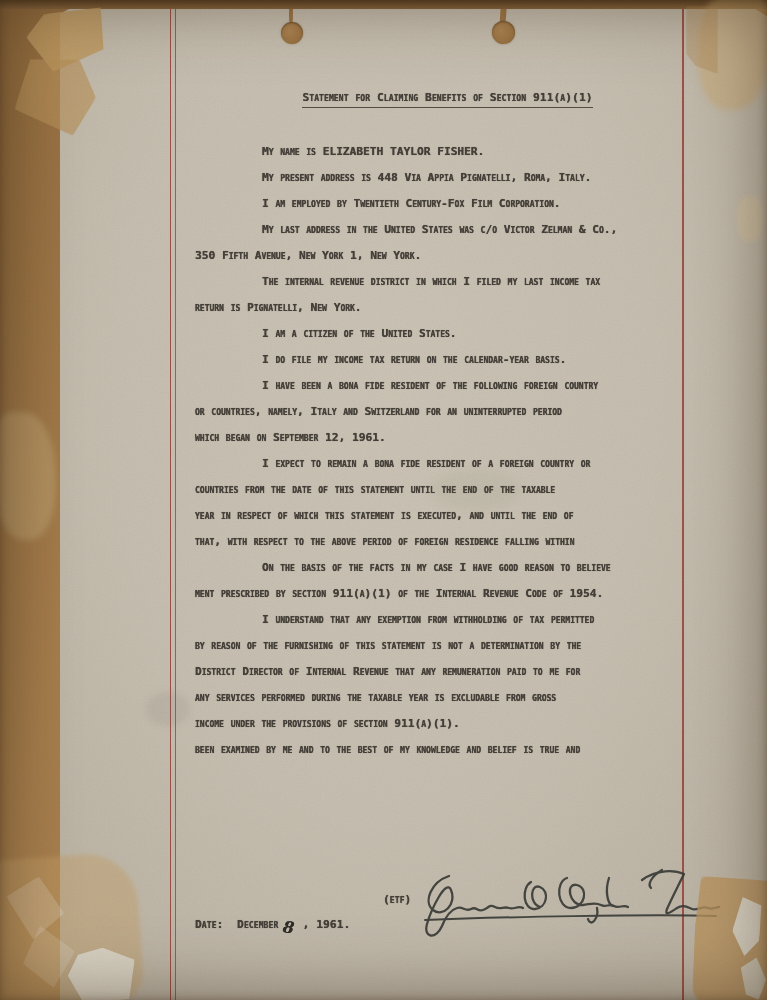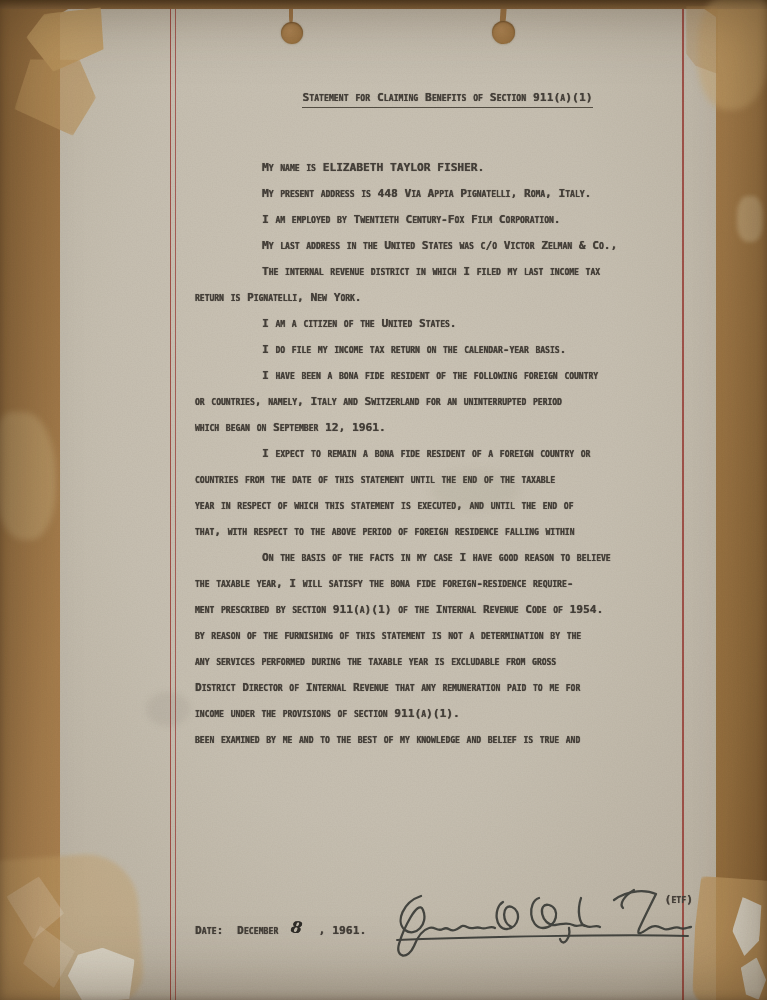--- a/index.html
+++ b/index.html
@@ -5,21 +5,21 @@
   html,body{margin:0;padding:0;background:#6d5433;}
   .scene{
     position:relative;width:767px;height:1000px;overflow:hidden;
     background:linear-gradient(100deg,#8e693c 0%,#a87f4e 18%,#b28a58 45%,#aa8150 70%,#96703f 92%,#855f34 100%);
     font-family:"DejaVu Sans Mono","Liberation Mono",monospace;
   }
   .board-top-edge{position:absolute;left:0;top:0;width:100%;height:9px;
     background:linear-gradient(#5e4527,#8a6740);z-index:3;}
   
   .paper{
-    position:absolute;left:60px;top:8px;width:656px;height:992px;z-index:2;
+    position:absolute;left:60px;top:8px;width:708px;height:992px;z-index:2;
     background:radial-gradient(ellipse at 46% 38%,#ccc5b7 0%,#c7c0b2 50%,#bcb4a5 88%,#b1a999 100%);
     box-shadow:0 1px 7px rgba(45,30,12,.55);
     clip-path:polygon(0 0.6%,1.5% 0,98% 0,100% 0.9%,100% 100%,0 100%);
   }
   .rule-left{position:absolute;top:0;bottom:0;left:110px;width:4px;
     border-left:1px solid rgba(150,52,45,.8);border-right:1px solid rgba(150,52,45,.7);z-index:4;}
   .rule-right{position:absolute;top:0;bottom:0;left:622px;width:1.5px;
     background:rgba(150,52,45,.78);z-index:4;}
   
   .hole{position:absolute;width:22px;height:22px;border-radius:50%;
@@ -32,31 +32,31 @@
   .drip-2{left:440px;top:0;width:6px;height:19px;transform:rotate(4deg);}
   
   .typed{
     font-variant-caps:small-caps;font-weight:700;font-size:11.2px;color:#45403a;
     text-shadow:0 0 .7px rgba(66,60,52,.85),.4px .4px .6px rgba(66,60,52,.3);
     letter-spacing:.1px;white-space:pre;
   }
   .title-wrap{position:absolute;left:135px;top:78px;width:505px;text-align:center;z-index:6;}
   .subtitle-wrap{position:absolute;left:135px;top:107px;width:505px;text-align:center;z-index:6;}
   .underlined{display:inline-block;border-bottom:1.5px solid rgba(62,57,48,.85);padding-bottom:3px;}
-  .body-block{position:absolute;left:135px;top:147px;width:512px;z-index:6;}
+  .body-block{position:absolute;left:135px;top:131px;width:512px;z-index:6;}
   .tline{line-height:26px;height:26px;font-variant-caps:small-caps;font-weight:700;
     font-size:11.2px;color:#45403a;white-space:pre;
     text-shadow:0 0 .7px rgba(66,60,52,.85),.4px .4px .6px rgba(66,60,52,.3);}
   .tline.indent{padding-left:67px;}
   
-  .sig-row{position:absolute;left:323px;top:878px;z-index:7;display:flex;align-items:flex-end;flex-direction:column;}
+  .sig-row{position:absolute;left:323px;top:878px;z-index:7;display:flex;align-items:flex-start;}
   .sig-initials{margin-top:7px;}
   .sig-svg{margin-left:8px;margin-top:-24px;}
   
-  .date-row{position:absolute;left:135px;top:910px;z-index:6;display:flex;align-items:flex-end;gap:8px;}
+  .date-row{position:absolute;left:135px;top:910px;z-index:6;display:flex;align-items:flex-start;}
   .hand-eight{
     font-family:"DejaVu Serif","Liberation Serif",serif;font-style:italic;font-weight:600;
     font-size:16px;color:#2f2d29;display:inline-block;transform:rotate(9deg);
     margin:0 8px 0 5px;text-shadow:0 0 .5px rgba(47,45,41,.8);
   }
   
   .patch{position:absolute;pointer-events:none;}
   .tape-tl-a{left:28px;top:8px;width:80px;height:58px;background:rgba(192,154,98,.85);
     transform:rotate(-17deg);filter:blur(1px);z-index:8;
     clip-path:polygon(0 30%,30% 0,100% 18%,88% 88%,20% 100%);}
@@ -116,37 +116,38 @@
 
     <div class="title-wrap">
       <span class="typed underlined">Statement for Claiming Benefits of Section 911(a)(1)</span>
     </div>
 
     <div class="body-block">
         <div class="tline indent">My name is ELIZABETH TAYLOR FISHER.</div>
         <div class="tline indent">My present address is 448 Via Appia Pignatelli, Roma, Italy.</div>
         <div class="tline indent">I am employed by Twentieth Century-Fox Film Corporation.</div>
         <div class="tline indent">My last address in the United States was c/o Victor Zelman &amp; Co.,</div>
+        <div class="tline">350 Fifth Avenue, New York 1, New York.</div>
         <div class="tline indent">The internal revenue district in which I filed my last income tax</div>
         <div class="tline">return is Pignatelli, New York.</div>
         <div class="tline indent">I am a citizen of the United States.</div>
         <div class="tline indent">I do file my income tax return on the calendar-year basis.</div>
         <div class="tline indent">I have been a bona fide resident of the following foreign country</div>
         <div class="tline">or countries, namely, Italy and Switzerland for an uninterrupted period</div>
         <div class="tline">which began on September 12, 1961.</div>
         <div class="tline indent">I expect to remain a bona fide resident of a foreign country or</div>
         <div class="tline">countries from the date of this statement until the end of the taxable</div>
         <div class="tline">year in respect of which this statement is executed, and until the end of</div>
         <div class="tline">that, with respect to the above period of foreign residence falling within</div>
         <div class="tline indent">On the basis of the facts in my case I have good reason to believe</div>
-        <div class="tline">the taxable year, I will satisfy the bona fide foreign-residence require-</div>
         <div class="tline">ment prescribed by section 911(a)(1) of the Internal Revenue Code of 1954.</div>
+        <div class="tline indent">I understand that any exemption from withholding of tax permitted</div>
         <div class="tline">by reason of the furnishing of this statement is not a determination by the</div>
+        <div class="tline">District Director of Internal Revenue that any remuneration paid to me for</div>
         <div class="tline">any services performed during the taxable year is excludable from gross</div>
-        <div class="tline">District Director of Internal Revenue that any remuneration paid to me for</div>
         <div class="tline">income under the provisions of section 911(a)(1).</div>
         <div class="tline">been examined by me and to the best of my knowledge and belief is true and</div>
       </div>
 
     <div class="sig-row">
       <span class="typed sig-initials">(etf)</span>
       <svg class="sig-svg" width="302" height="84" viewBox="0 0 302 84" role="img" aria-label="Elizabeth Taylor Fisher">
         <g fill="none" stroke="#383a36" stroke-width="2.3" stroke-linecap="round" stroke-linejoin="round" opacity="0.9">
 
           <path d="M6,58 C80,55 230,52 297,54" stroke-width="2"></path>

